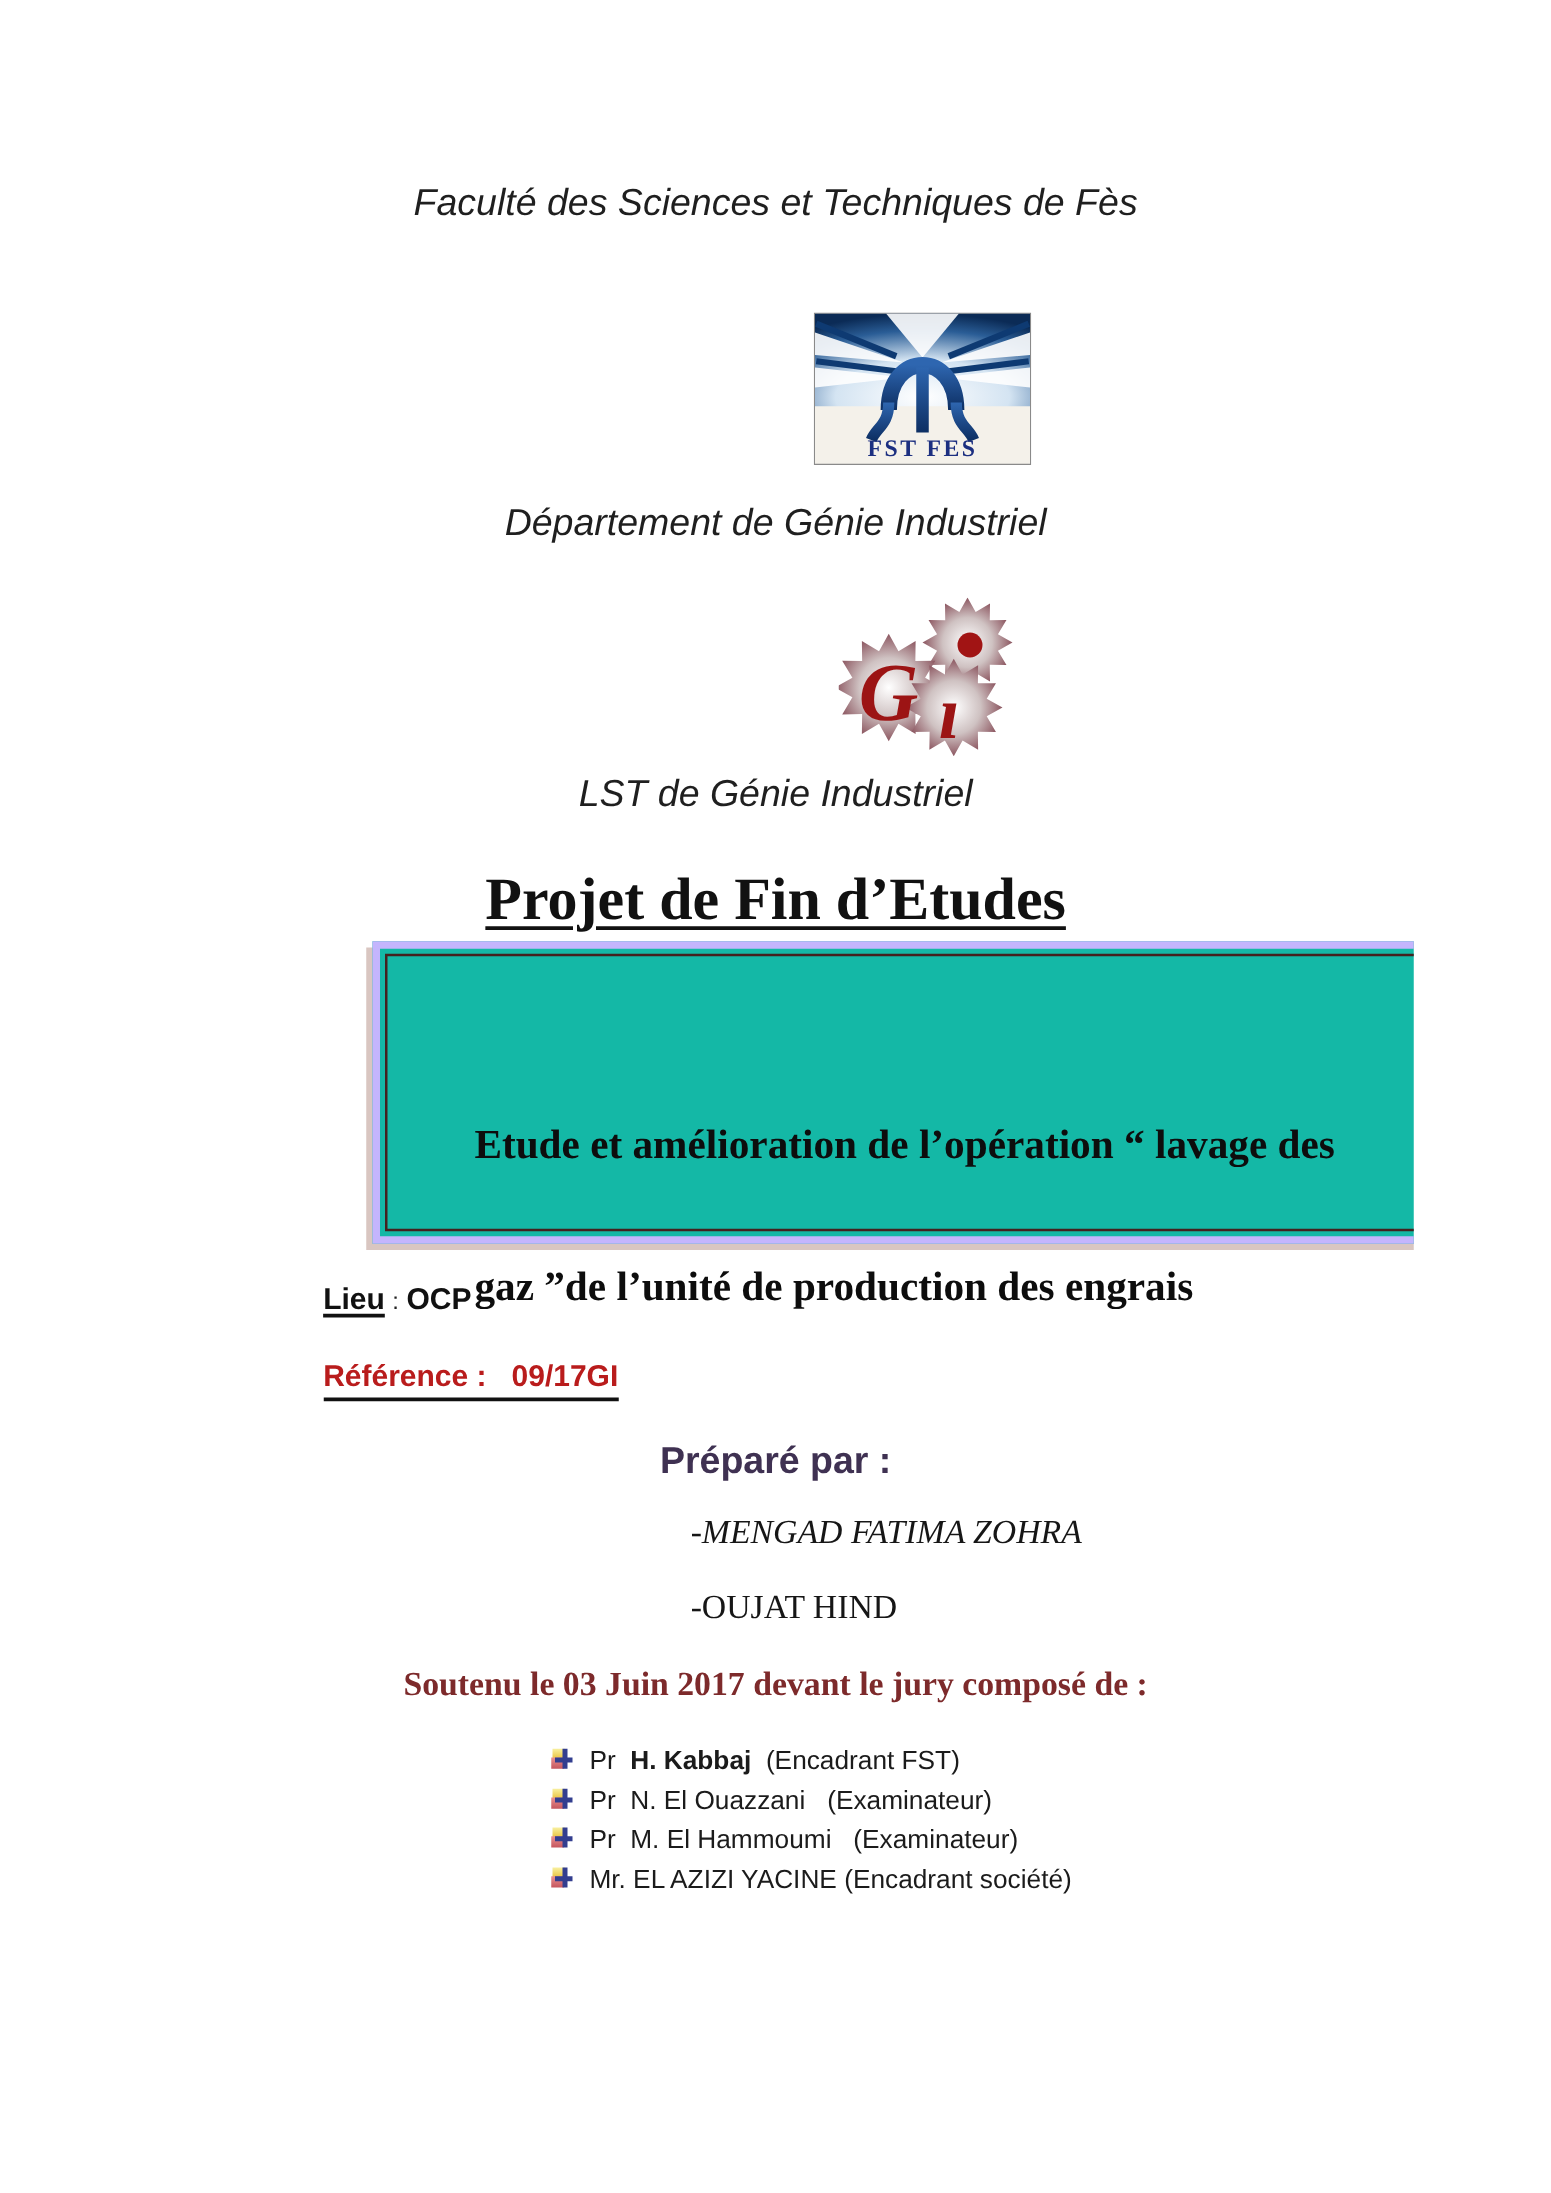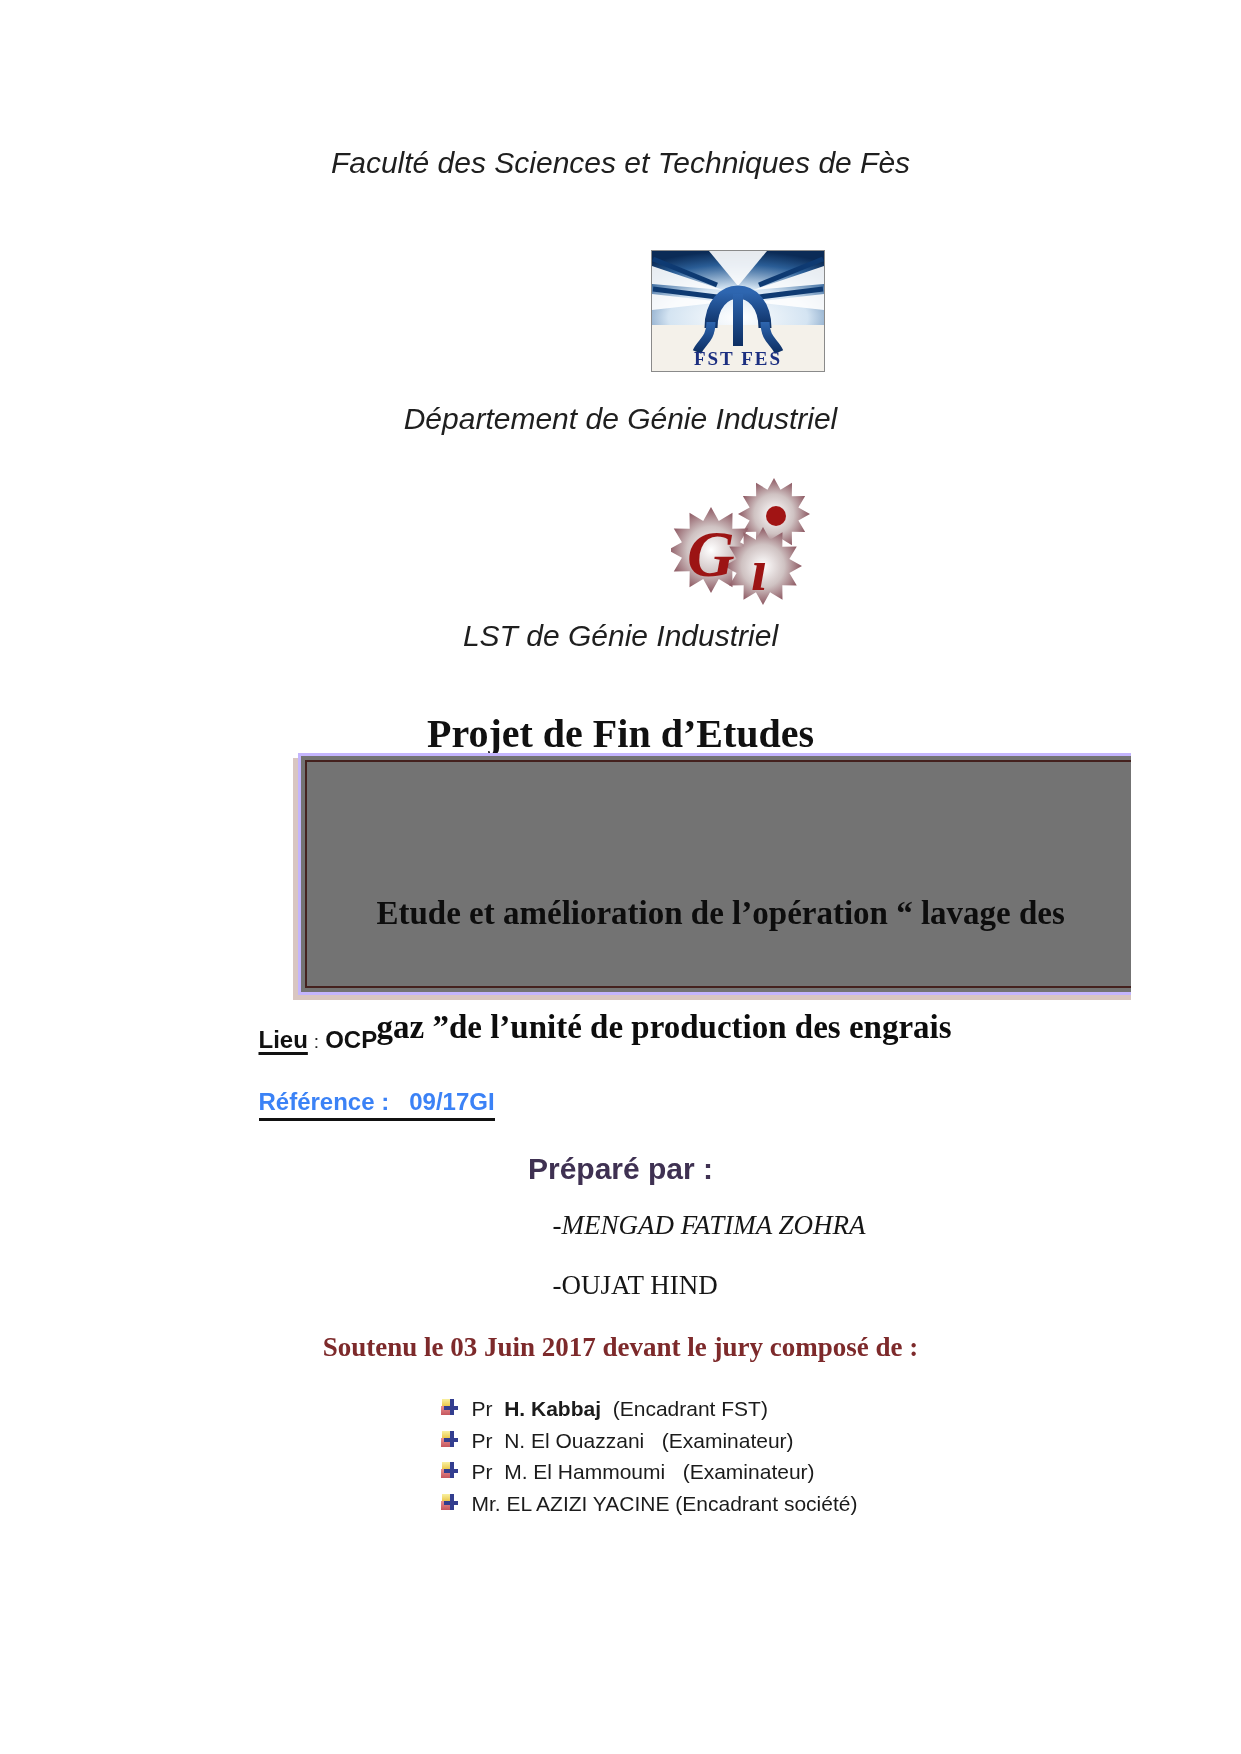--- a/index.html
+++ b/index.html
@@ -11,42 +11,42 @@
   .centered{left:0;right:0;text-align:center;}
 
   .inst-line{top:146px;font-style:italic;font-size:30px;color:#1f1f1f;}
   .dept-line{top:402px;font-style:italic;font-size:30px;color:#1f1f1f;}
   .prog-line{top:619px;font-style:italic;font-size:30px;color:#1f1f1f;}
 
   .fst-logo{top:250px;left:540px;}
   .gi-logo{top:478px;left:560px;}
 
   .doc-type{
-    top:710px;font-family:"Liberation Serif",serif;font-weight:bold;font-size:40px;color:#111;
+    top:692px;font-family:"Liberation Serif",serif;font-weight:bold;font-size:48px;color:#111;
     text-decoration:underline;text-decoration-thickness:3px;text-underline-offset:6px;
   }
 
   .title-box{
     top:753px;left:187px;width:933px;height:242px;box-sizing:border-box;
-    border:3px solid #c4b5fd;background:#737373;
+    border:6px solid #c4b5fd;background:#14b8a6;
     box-shadow:-5px 5px 0 0 #d9c6c1;
   }
   .title-box-inner{
     position:absolute;inset:4px;border:2px solid #44211e;
     padding:66px 10px 0 4px;box-sizing:border-box;
   }
   .box-title{
     font-family:"Liberation Serif",serif;font-weight:bold;font-size:33px;
     line-height:57px;color:#0d0d0d;white-space:pre-wrap;
   }
 
   .lieu-row{top:1026px;left:148px;font-size:24px;font-weight:bold;color:#111;}
   .lieu-label{text-decoration:underline;text-decoration-thickness:2.5px;text-underline-offset:4px;}
   .lieu-sep{font-weight:normal;font-size:19px;padding:0 6px;color:#222;}
-  .ref-row{top:1088px;left:148px;font-size:24px;font-weight:bold;color:#3b82f6;}
+  .ref-row{top:1088px;left:148px;font-size:24px;font-weight:bold;color:#b91c1c;}
   .ref-underline{display:inline-block;border-bottom:3px solid #111;padding-bottom:2px;}
   .ref-value{margin-left:20px;}
 
   .prepared-heading{top:1152px;font-size:30px;font-weight:bold;color:#3f3152;}
   .author{left:442px;font-family:"Liberation Serif",serif;font-size:27px;color:#161616;}
   .author-1{top:1210px;font-style:italic;}
   .author-2{top:1270px;}
 
   .defense-heading{
     top:1332px;font-family:"Liberation Serif",serif;font-weight:bold;font-size:27px;color:#7d2a2b;

